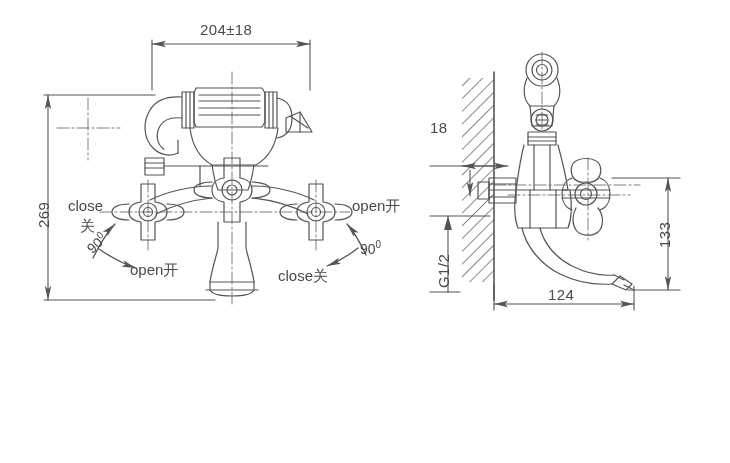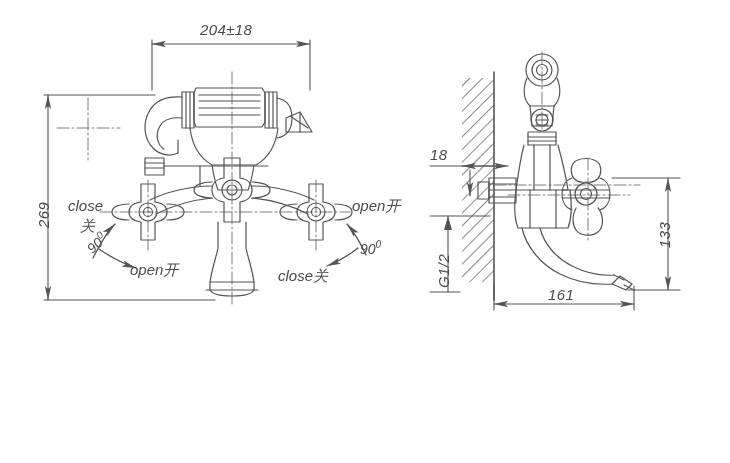--- a/index.html
+++ b/index.html
@@ -9,21 +9,20 @@
   }
   body {
     font-family: "Liberation Sans", sans-serif;
   }
   #canvas {
     position: relative;
     width: 730px;
     height: 412px;
     background: #ffffff;
     overflow: hidden;
-    font-style: italic;
   }
   #canvas svg {
     position: absolute;
     left: 0;
     top: 0;
   }
   .lbl {
     position: absolute;
     color: #4a4a4a;
     font-family: "Liberation Sans", sans-serif;
@@ -285,21 +284,21 @@
   </div>
 
   <div class="lbl ann-txt" style="left:352px; top:198px;">open开</div>
 
   <div class="lbl ann-txt" style="left:278px; top:268px;">close关</div>
 
   <div class="lbl deg-txt" style="left:360px; top:240px;">
     <span>90</span><sup style="font-size:10px;">0</sup>
   </div>
 
-  <div class="lbl dim-txt" style="left:430px; top:147px;">18</div>
+  <div class="lbl dim-txt" style="left:430px; top:120px;">18</div>
 
   <div class="lbl dim-txt rot90" style="left:436px; top:288px;">G1/2</div>
 
   <div class="lbl dim-txt rot90" style="left:657px; top:248px;">133</div>
 
-  <div class="lbl dim-txt" style="left:548px; top:287px;">161</div>
+  <div class="lbl dim-txt" style="left:548px; top:287px;">124</div>
 
 </div>
 
 </body></html>

